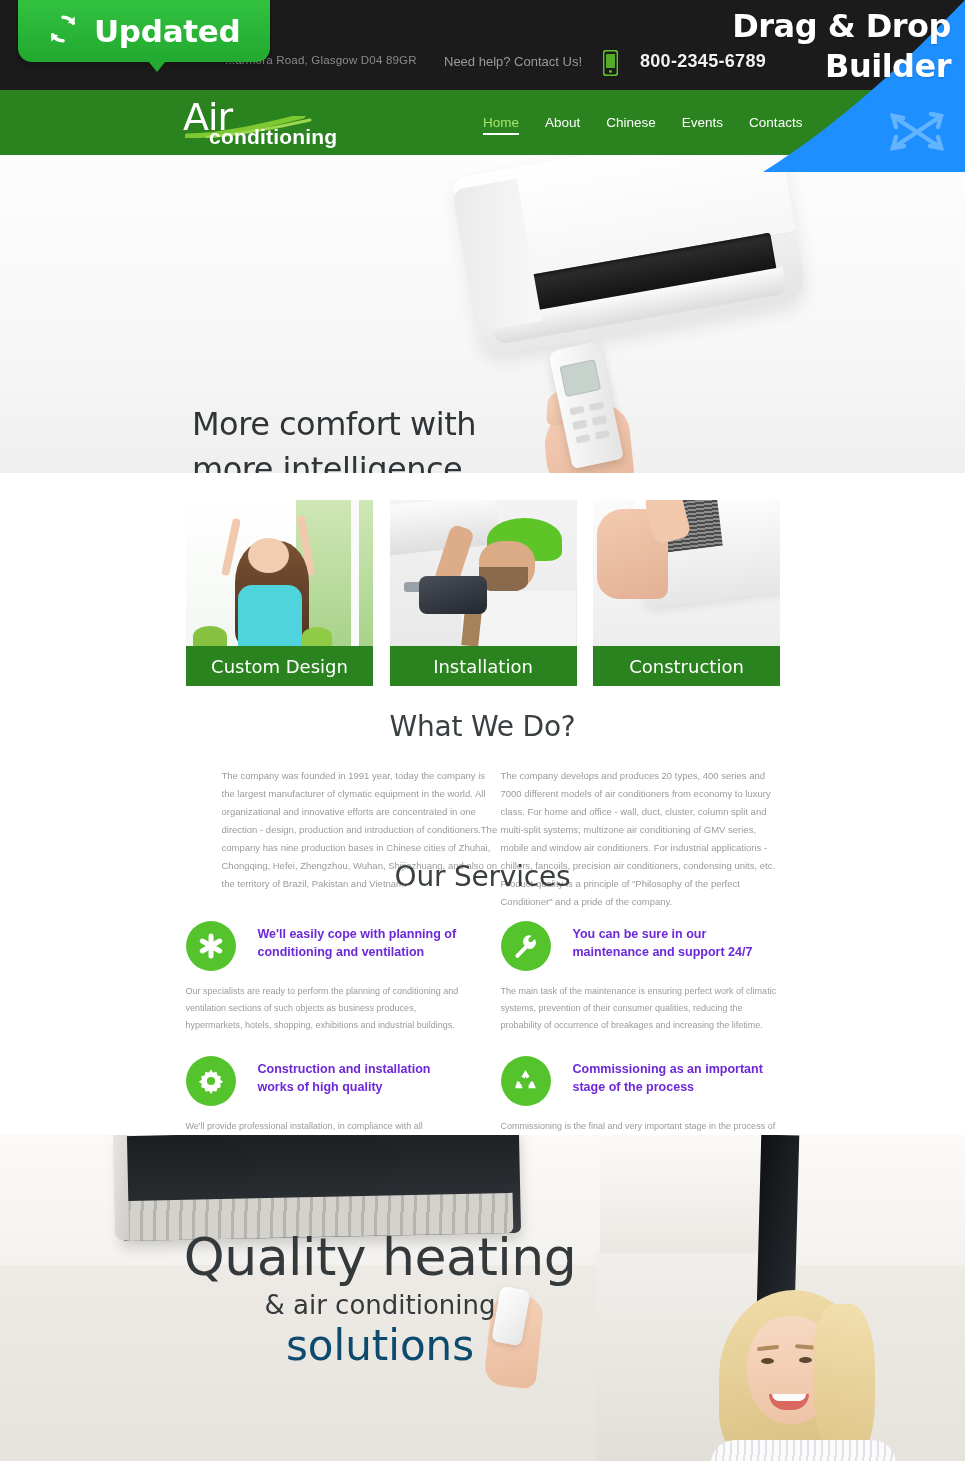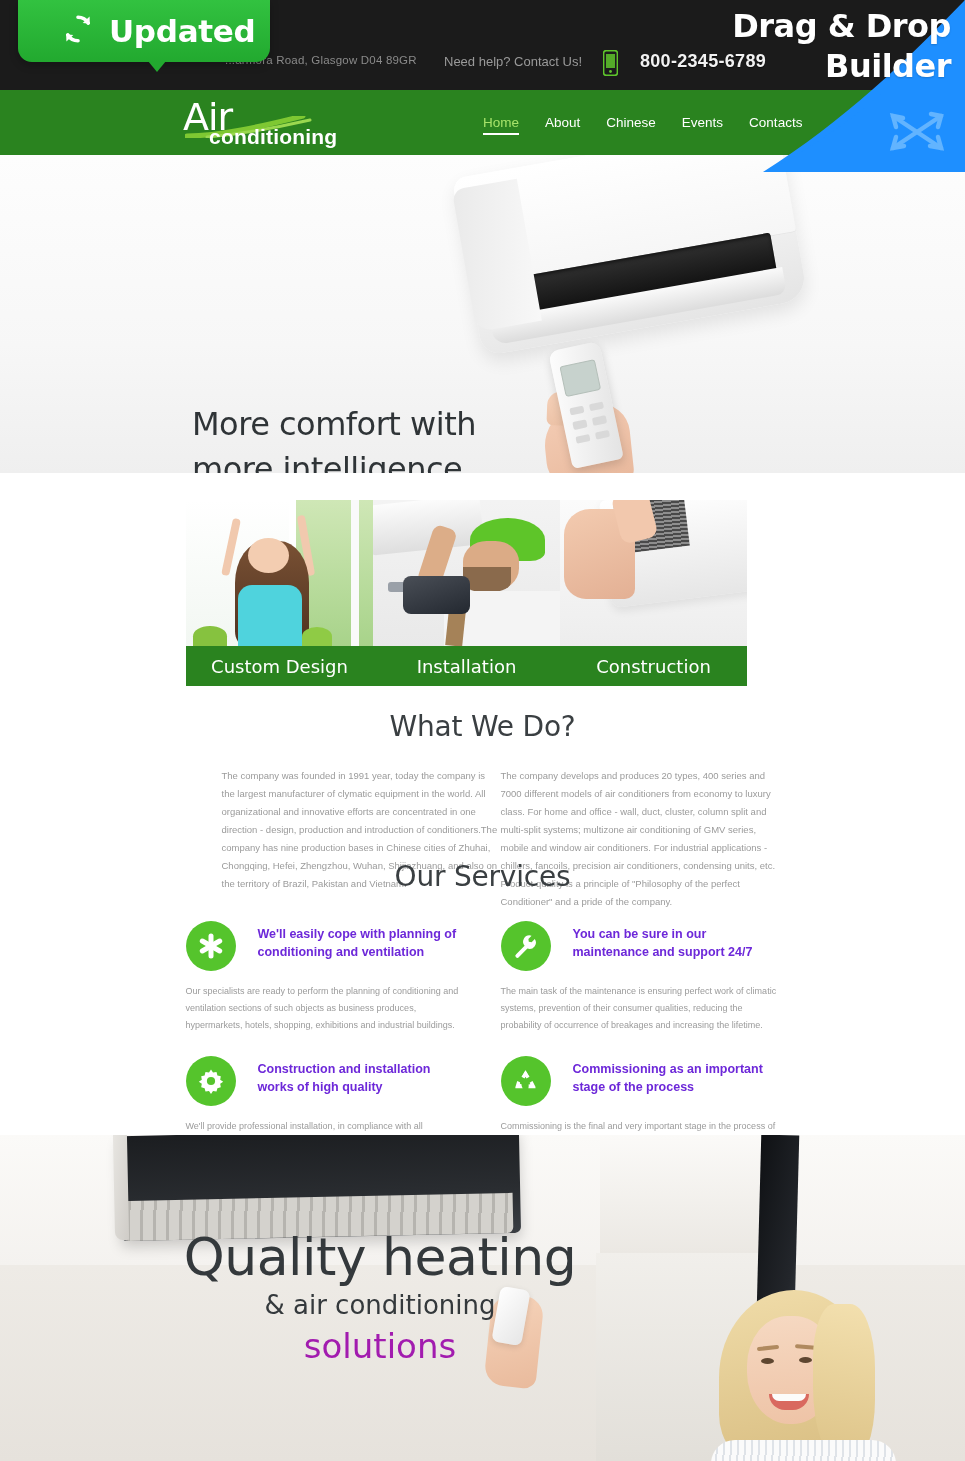--- a/index.html
+++ b/index.html
@@ -163,21 +163,21 @@
     font-size: 32px; line-height: 45px; color: #2f3437;
     font-weight: 400; letter-spacing: -.5px;
     font-family: "DejaVu Sans", sans-serif;
     z-index: 4;
   }
 
   
   .cards {
     position: absolute; top: 500px; left: 186px;
     width: 594px; height: 186px;
-    display: flex; 
+    display: flex; justify-content: space-between;
   }
   .card { width: 187px; position: relative; }
   .card-img {
     width: 187px; height: 146px; overflow: hidden; position: relative;
     background: #f0f2f0;
   }
   .card-label {
     width: 187px; height: 40px; background: #2a831f;
     color: #fff; font-size: 18px; font-weight: 400;
     display: flex; align-items: center; justify-content: center;
@@ -371,41 +371,41 @@
     border-radius: 7px; transform: rotate(10deg);
     box-shadow: 0 2px 6px rgba(0,0,0,.12); z-index: 4;
   }
   .b-heading {
     position: absolute; left: 0; top: 1228px; width: 760px;
     text-align: center; z-index: 5;
     font-family: "DejaVu Sans", sans-serif;
   }
   .b-l1 { font-size: 52px; line-height: 58px; color: #34393c; font-weight: 400; letter-spacing:-.5px;}
   .b-l2 { font-size: 26px; line-height: 38px; color: #34393c; font-weight: 400; }
-  .b-l3 { font-size: 34px; line-height: 44px; color: #a21caf; font-weight: 400; }
+  .b-l3 { font-size: 42px; line-height: 44px; color: #0c4a6e; font-weight: 400; }
 
   
   .ribbon {
     position: absolute; right: 0; top: 0; width: 310px; height: 172px;
     z-index: 30; pointer-events: none;
   }
   .ribbon-text {
     position: absolute; right: 14px; top: 6px;
     text-align: right; color: #ffffff;
     font-size: 32px; line-height: 40px; font-weight: bold;
     letter-spacing: -.5px; text-shadow: 0 1px 2px rgba(0,0,0,.18);
     font-family: "DejaVu Sans", sans-serif;
   }
   .badge {
     position: absolute; left: 18px; top: 0;
     width: 252px; height: 62px;
     background: linear-gradient(180deg,#32c240,#22a92f);
     border-radius: 0 0 14px 14px;
     display: flex; align-items: center; gap: 14px;
-    padding-left: 43px;
+    padding-left: 28px;
     box-shadow: 0 3px 8px rgba(0,0,0,.25);
     z-index: 31;
   }
   .badge-text {
     color: #fff; font-size: 31px; font-weight: bold;
     letter-spacing: -.3px; font-family: "DejaVu Sans", sans-serif;
   }
   .badge-tail {
     position: absolute; left: 148px; top: 61px;
     width: 0; height: 0;

